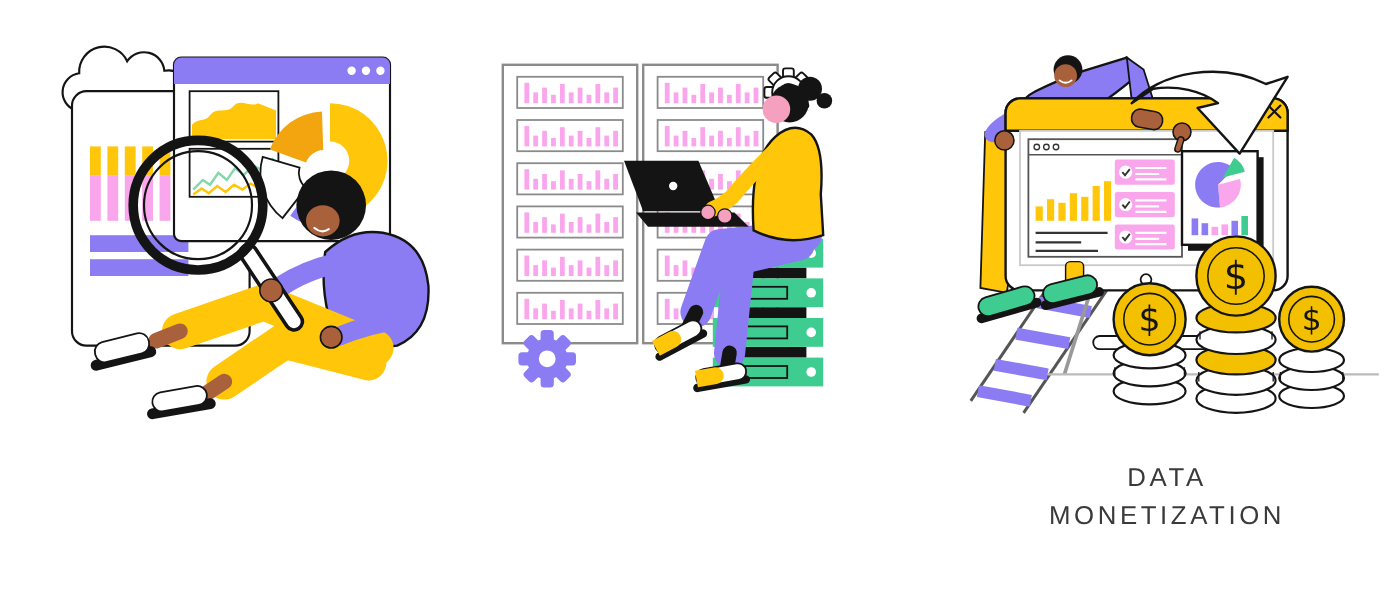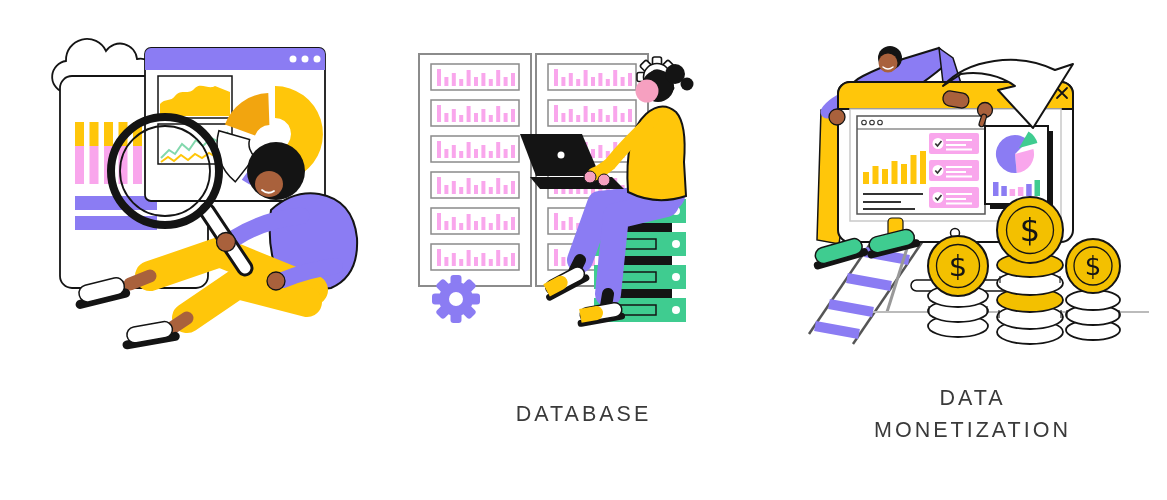--- a/index.html
+++ b/index.html
@@ -226,21 +226,20 @@
         <g>
           <path d="M116,120 L178,120 L196,162 L132,162 Z" class="f-black"></path>
           <circle cx="157" cy="141" r="3.5" fill="#fff"></circle>
           <path d="M126,163 L208,163 L220,175 L136,175 Z" class="f-black"></path>
         </g>
         <path d="M248,106 Q224,128 206,150 Q196,158 190,160" class="f-none s-yellow" stroke-width="13" stroke-linecap="round"></path>
         <circle cx="186" cy="163" r="6" class="f-skinpink s-dark" stroke-width="1"></circle>
         <circle cx="200" cy="166" r="6" class="f-skinpink s-dark" stroke-width="1"></circle>
       </g>
     </svg>
-    <div class="caption">DATABASE</div>
   </div>
 
   <div class="figure">
     <svg viewBox="0 0 360 340">
 
       <g>
         <path d="M16,320 L92,208" class="f-none" stroke="#555" stroke-width="2.5"></path>
         <path d="M60,330 L136,218" class="f-none" stroke="#555" stroke-width="2.5"></path>
         <path d="M22,312 L66,320" class="f-none s-purple" stroke-width="10"></path>
         <path d="M36,290 L80,298" class="f-none s-purple" stroke-width="10"></path>

